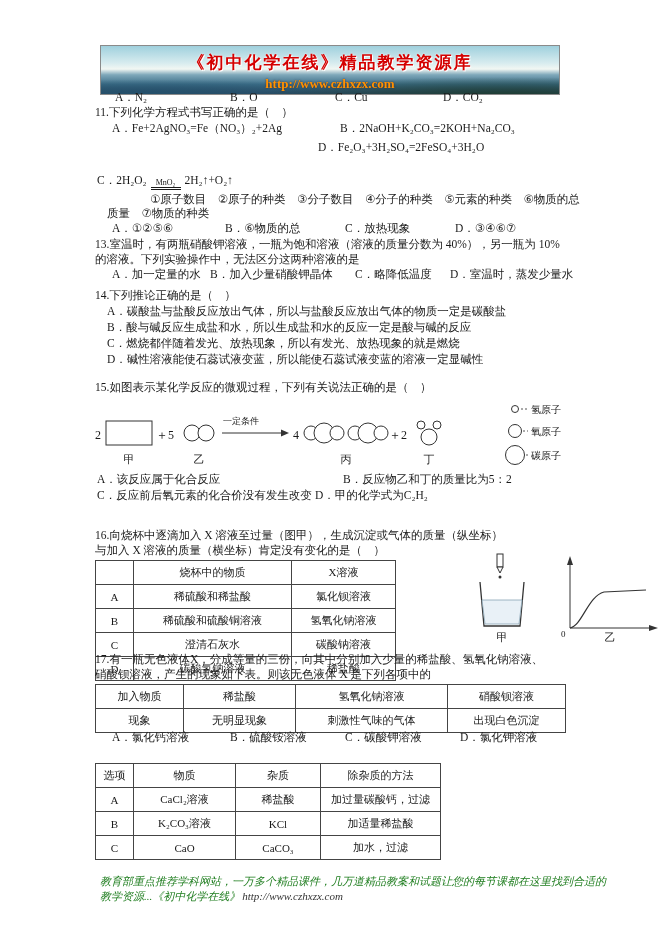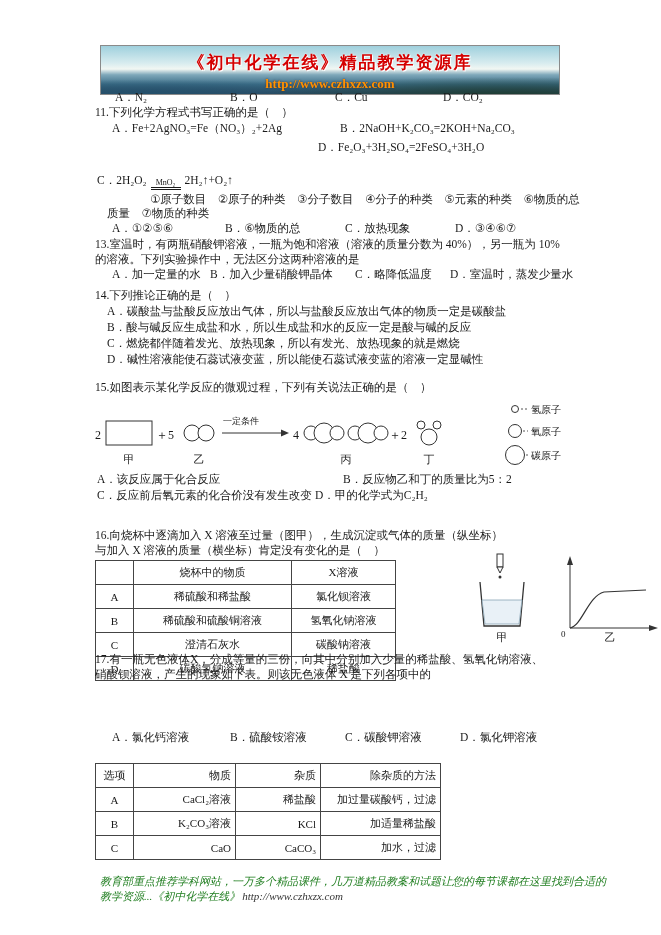--- a/index.html
+++ b/index.html
@@ -35,21 +35,21 @@
 
   
   .eqc-mid { display:inline-block; vertical-align:-1px; margin:0 4px; text-align:center; }
   .eqc-cat { display:block; font-size:8px; line-height:8px; }
   .eqc-line { display:block; width:30px; height:3px; border-top:1px solid #1a1a1a; border-bottom:1px solid #1a1a1a; }
 
   table { border-collapse:collapse; font-size:11px; color:#1a1a1a; background:#fff; }
   td { border:1px solid #444; padding:4px 4px; text-align:center; font-weight:normal; }
   .t16 td { height:17px; }
   .t17 td { height:20px; }
-  .t18 td { height:24px; text-align:right; }
+  .t18 td { height:24px; text-align:center; }
   .t18 td.c { text-align:center; }
 
   svg text { font-family:"Liberation Serif","DejaVu Serif","DejaVu Sans",serif; fill:#1a1a1a; }
   .atom { fill:#ffffff; stroke:#333333; stroke-width:1; }
   .stroke { stroke:#333333; fill:none; }
 
   .footer { font-size:11px; line-height:15px; color:#1e7d1e; font-style:italic; white-space:nowrap; }
   .footer-url { color:#333333; margin-left:2px; }
 </style>
 </head>
@@ -202,20 +202,42 @@
     <line x1="102" y1="76" x2="184" y2="76" stroke="#333"></line>
     <polygon points="181,73 190,76 181,79" fill="#333"></polygon>
     <path d="M102,76 C114,74 120,44 136,40 L178,38" class="stroke" stroke-width="1.2"></path>
     <text x="93" y="85" font-size="9">0</text>
     <text x="142" y="89" font-size="11" text-anchor="middle">乙</text>
   </svg>
 
   <div class="abs ln" style="left:95px; top:652px;">17.有一瓶无色液体X，分成等量的三份，向其中分别加入少量的稀盐酸、氢氧化钠溶液、</div>
   <div class="abs ln" style="left:95px; top:667px;">硝酸钡溶液，产生的现象如下表。则该无色液体 X 是下列各项中的</div>
 
+  <table class="abs t17" style="left:95px; top:684px;">
+    <colgroup>
+        <col style="width:88px">
+        <col style="width:112px">
+        <col style="width:152px">
+        <col style="width:118px">
+      </colgroup>
+    <tbody>
+      <tr>
+        <td>加入物质</td>
+        <td>稀盐酸</td>
+        <td>氢氧化钠溶液</td>
+        <td>硝酸钡溶液</td>
+      </tr>
+      <tr>
+        <td>现象</td>
+        <td>无明显现象</td>
+        <td>刺激性气味的气体</td>
+        <td>出现白色沉淀</td>
+      </tr>
+    </tbody>
+  </table>
 
   <div class="abs ln opts" style="left:112px; top:730px;justify-content:space-between;">
     <span style="width:118px;">A．氯化钙溶液</span>
     <span style="width:115px;">B．硫酸铵溶液</span>
     <span style="width:115px;">C．碳酸钾溶液</span>
     <span>D．氯化钾溶液</span>
   </div>
 
 
   <table class="abs t18" style="left:95px; top:763px;">

